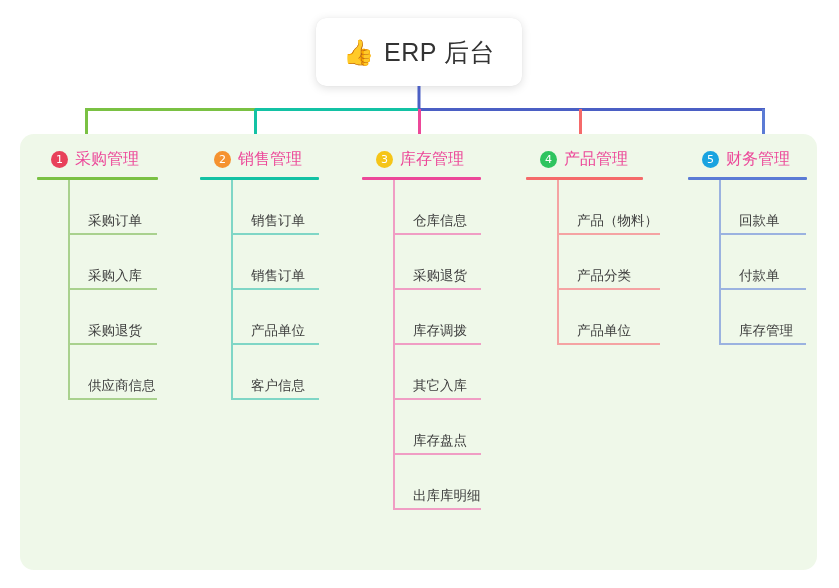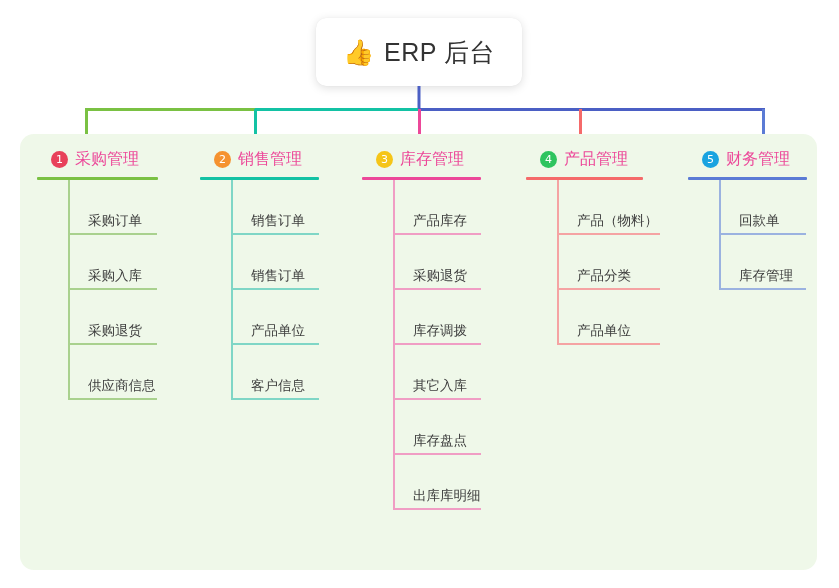--- a/index.html
+++ b/index.html
@@ -230,21 +230,21 @@
     </div>
     <div class="column col3" style="left: 362px;">
       <div class="col-header">
         <span class="badge" style="background: rgb(245, 197, 24);">3</span>
         <span class="col-title">库存管理</span>
       </div>
       <div class="col-rule" style="background: rgb(236, 72, 153);"></div>
       <div class="leaf-list">
         <div class="spine" style="background: rgb(240, 157, 196);"></div>
         <div class="leaf">
-          <span class="leaf-label">产品库存</span>
+          <span class="leaf-label">仓库信息</span>
           <div class="leaf-rule" style="background: rgb(240, 157, 196);"></div>
         </div>
         <div class="leaf">
           <span class="leaf-label">采购退货</span>
           <div class="leaf-rule" style="background: rgb(240, 157, 196);"></div>
         </div>
         <div class="leaf">
           <span class="leaf-label">库存调拨</span>
           <div class="leaf-rule" style="background: rgb(240, 157, 196);"></div>
         </div>
@@ -290,18 +290,22 @@
         <span class="col-title">财务管理</span>
       </div>
       <div class="col-rule" style="background: rgb(91, 123, 213);"></div>
       <div class="leaf-list">
         <div class="spine" style="background: rgb(155, 178, 224);"></div>
         <div class="leaf">
           <span class="leaf-label">回款单</span>
           <div class="leaf-rule" style="background: rgb(155, 178, 224);"></div>
         </div>
         <div class="leaf">
+          <span class="leaf-label">付款单</span>
+          <div class="leaf-rule" style="background: rgb(155, 178, 224);"></div>
+        </div>
+        <div class="leaf">
           <span class="leaf-label">库存管理</span>
           <div class="leaf-rule" style="background: rgb(155, 178, 224);"></div>
         </div>
       </div>
     </div>
   </div>
 
 </body></html>

